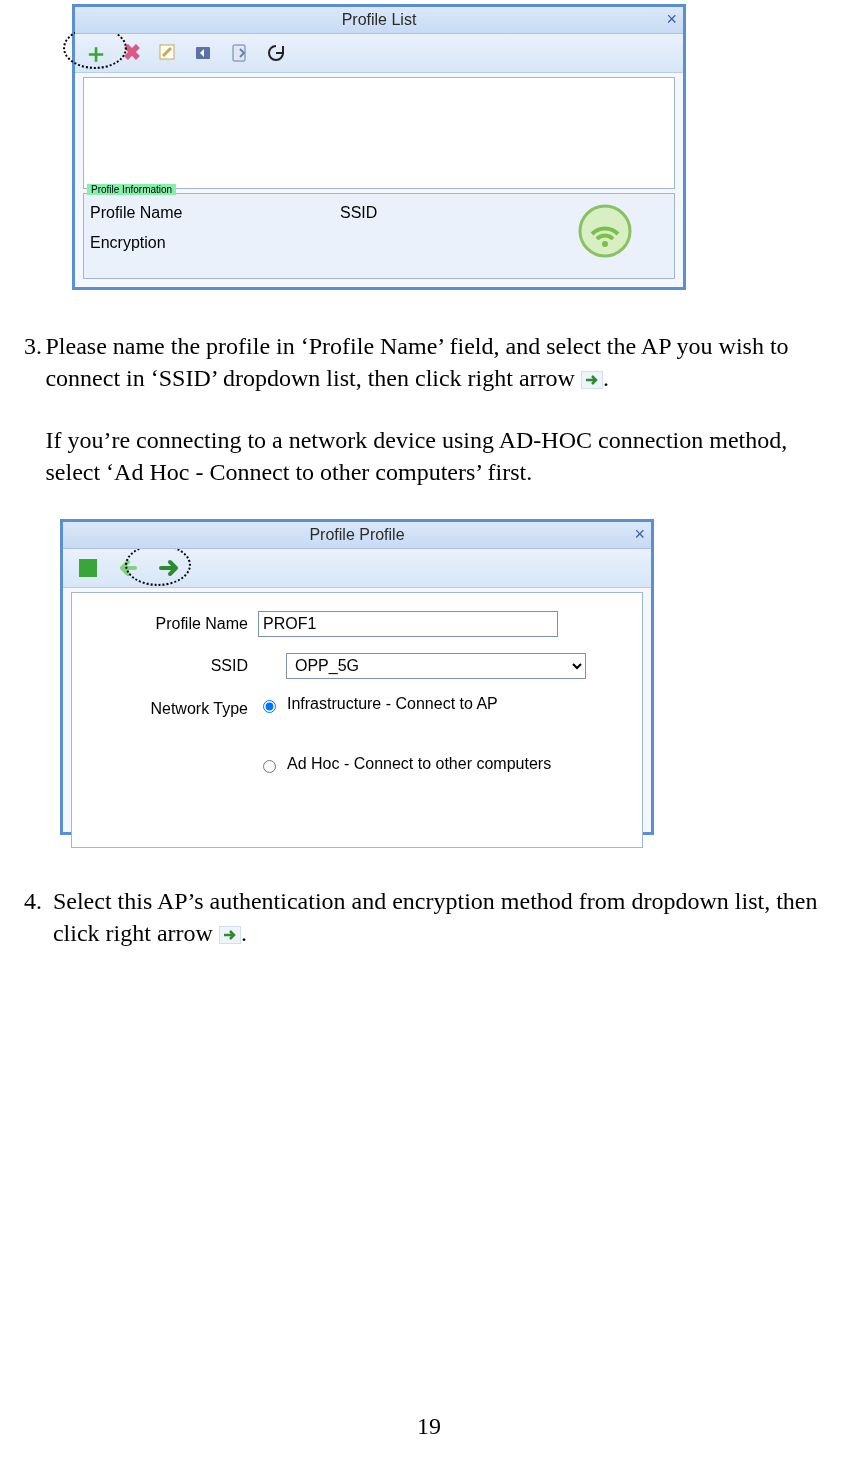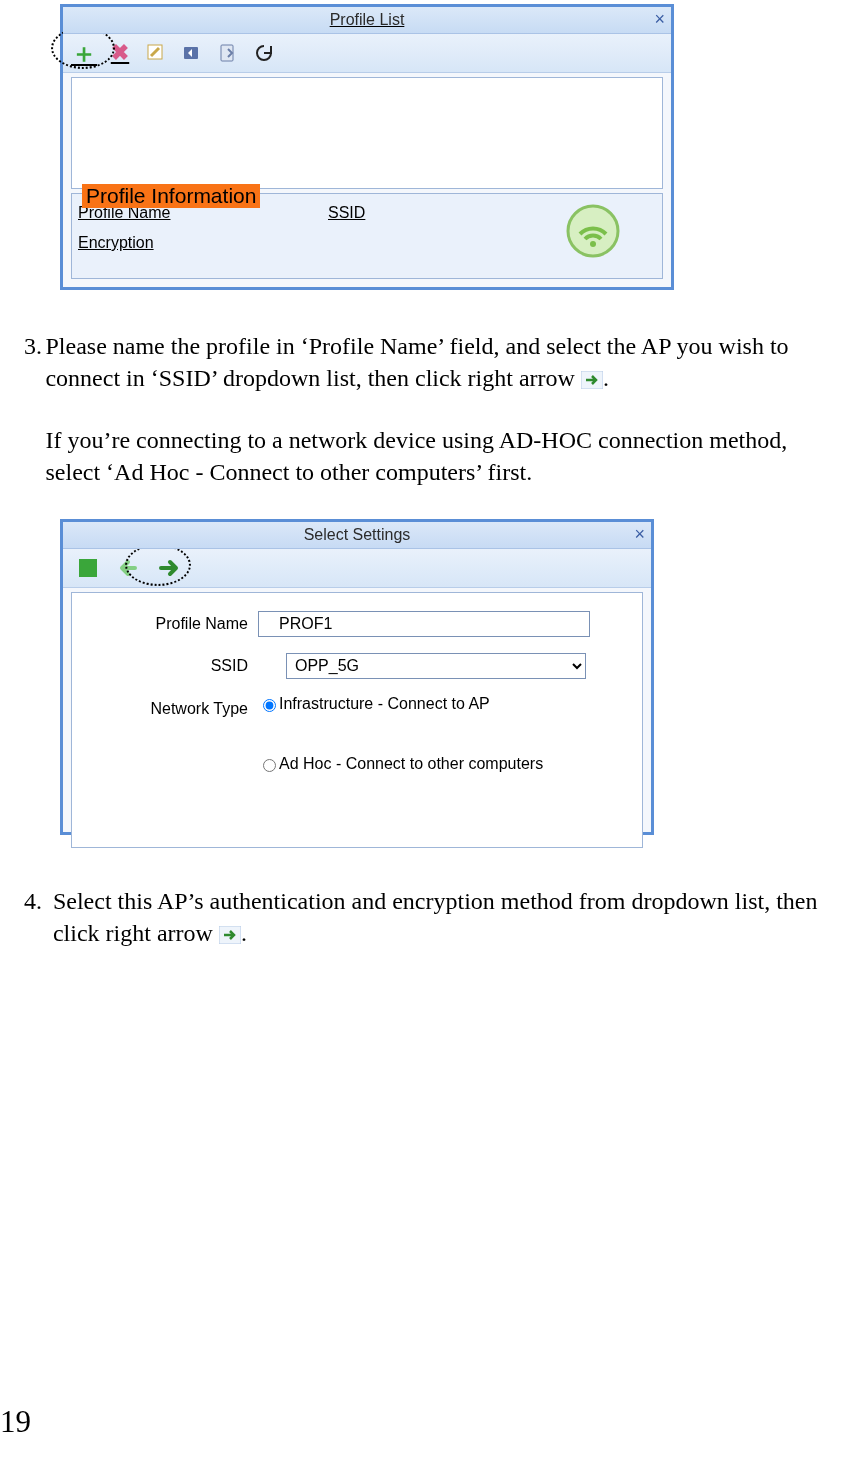--- a/index.html
+++ b/index.html
@@ -68,40 +68,40 @@
   .refresh-icon { color: #333; font-size: 20px; font-weight: bold; }
 
   .dotted-oval {
     position: absolute;
     border: 2px dotted #000;
     border-radius: 50%;
     pointer-events: none;
   }
 
   
-  .win1 { width: 608px; height: 280px; margin-left: 0; text-decoration: underline; }
+  .win1 { width: 608px; height: 280px; margin-left: 12px; }
   .win1 .listarea {
     background: #fff;
     border: 1px solid #9fb6d8;
     margin: 4px 8px;
     height: 110px;
   }
   .win1 .infopanel {
     margin: 0 8px 6px 8px;
     border: 1px solid #9fb6d8;
     position: relative;
     background: #eaf1fb;
     height: 84px;
   }
   .win1 .fieldset-legend {
     position: absolute;
-    top: -10px; left: 10px;
-    background: #f97316;
+    top: -10px; left: 3px;
+    background: #86efac;
     padding: 0 4px;
-    font-size: 21px;
+    font-size: 10px;
   }
   .win1 .info-grid {
     display: grid;
     grid-template-columns: 250px 230px 70px;
     padding: 10px 6px 4px 6px;
     row-gap: 6px;
     font-size: 16px;
   }
   .wifi-badge {
     grid-row: 1 / span 2;
@@ -134,50 +134,52 @@
     width: 160px;
     text-align: right;
     padding-right: 10px;
   }
   .text-input {
     width: 290px;
     height: 24px;
     border: 1px solid #7a91b5;
     background: #fff;
     font: inherit;
-    padding: 0 20px;
+    padding: 0 4px;
   }
   .ssid-select {
     width: 300px;
     height: 26px;
     border: 1px solid #7a91b5;
     background: #fff;
     font: inherit;
     padding: 0 4px;
     margin-left: 28px;
   }
   .radio-row {
     display: flex;
-    align-items: center;
+    align-items: flex-end;
+    gap: 8px;
     margin-bottom: 10px;
   }
   .radio-indent { margin-left: 170px; margin-top: 32px; }
 
   
   .body-text { margin: 40px 0 30px 0; line-height: 1.35; }
   .list-num { display:inline-block; width:36px; }
   .inline-arrow {
     display:inline-block;
     vertical-align: -3px;
   }
   .page-num {
     position: absolute;
     bottom: 40px;
     width: 100%;
-    font-size: 31px;
+    text-align: center;
+    font-size: 24px;
     margin-top: 10px;
   }
 </style>
 </head>
 <body>
 
 <div class="page">
 
   <div class="win win1" style="position:relative; margin-top:4px;">
     <div class="dotted-oval" style="left:-12px; top:20px; width:60px; height:38px;"></div>
@@ -245,21 +247,21 @@
         </span><span>.</span>
         <div style="height:26px;"></div>
         <span>If you’re connecting to a network device using AD-HOC connection method, select ‘Ad Hoc - Connect to other computers’ first.</span>
       </div>
     </div>
   </div>
 
   <div class="win win2" style="position:relative;">
     <div class="dotted-oval" style="left:62px; top:22px; width:62px; height:38px;"></div>
     <div class="titlebar">
-      <span>Select Settings</span>
+      <span>Profile Profile</span>
       <span class="close">×</span>
     </div>
     <div class="toolbar">
       <span class="icon">
           <span class="stop-icon"></span>
         </span>
       <span class="icon left-arrow-icon">
         <svg width="24" height="20">
             <path d="M18 10 L6 10 M11 4 L5 10 L11 16" fill="none" stroke="#84cf84" stroke-width="4" stroke-linecap="round" stroke-linejoin="round"></path>
           </svg>

